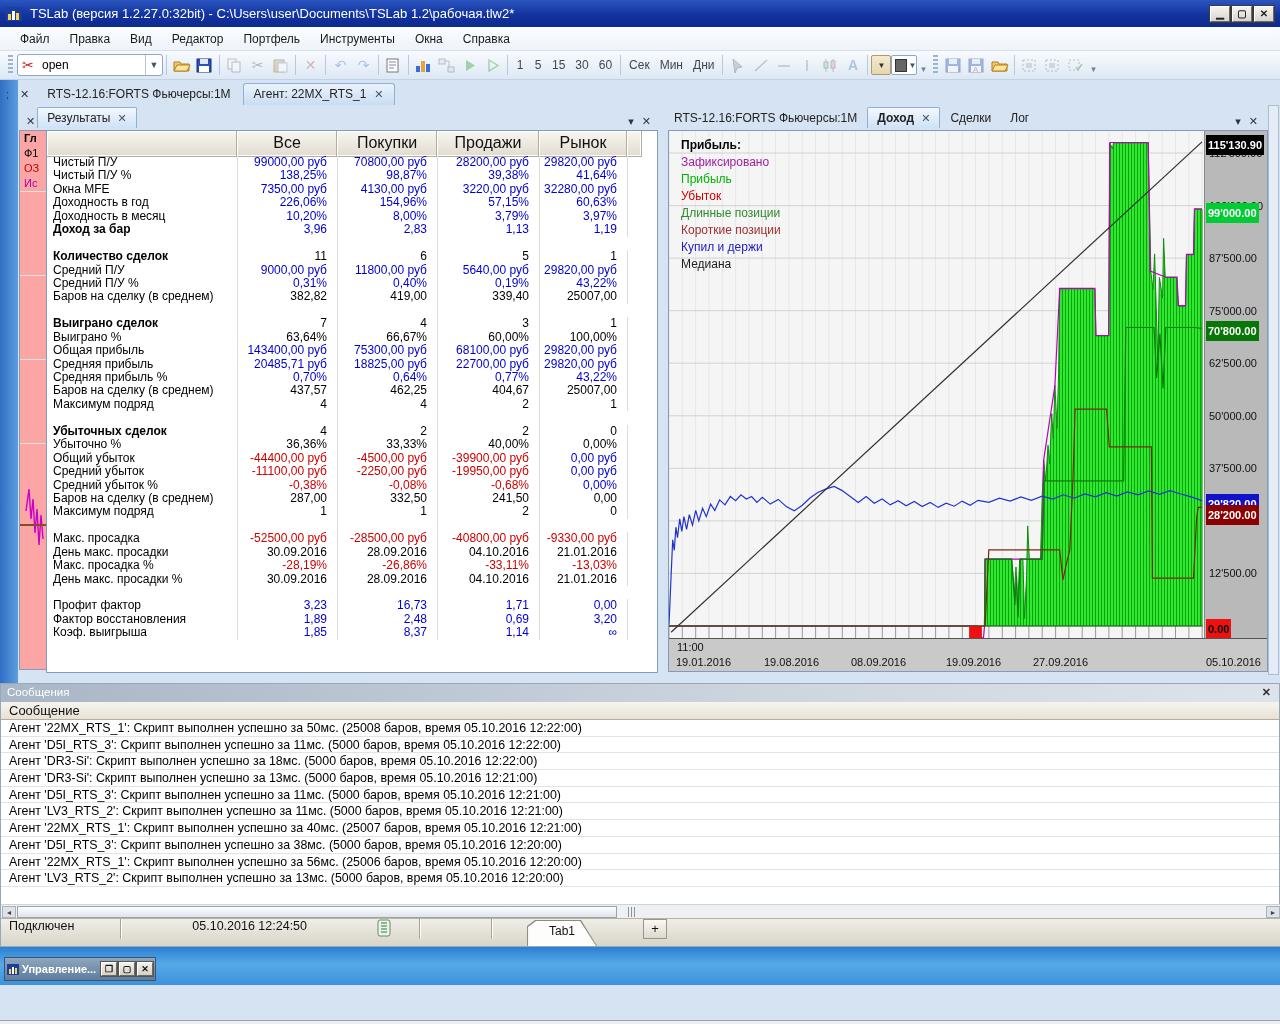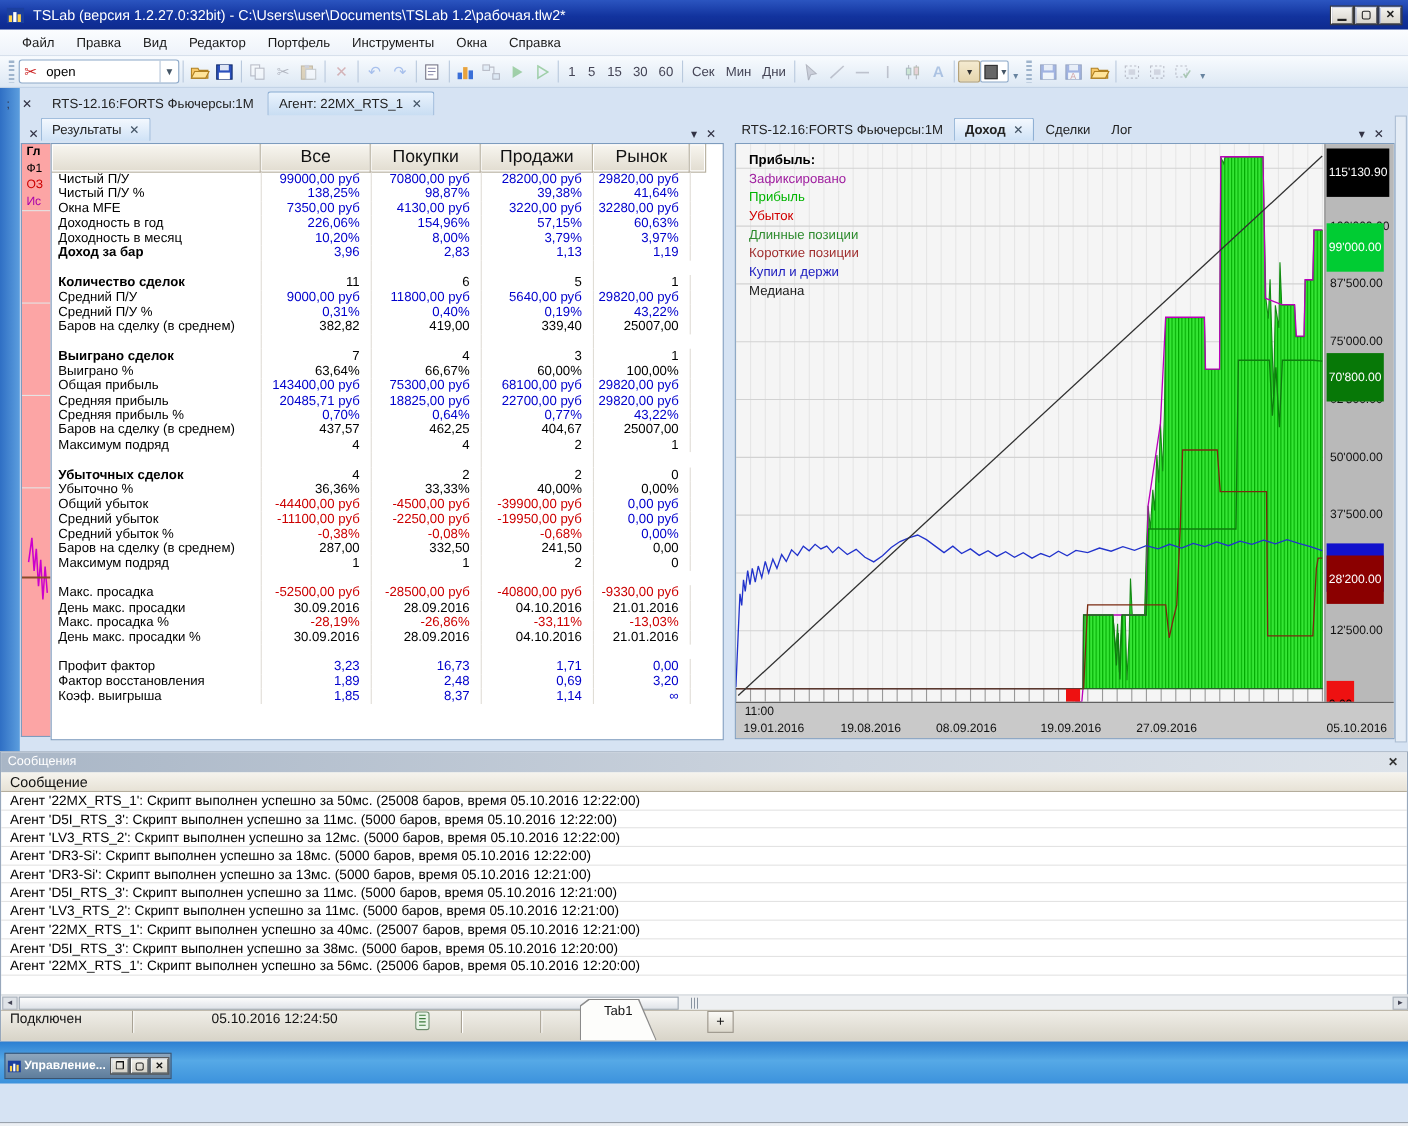--- a/index.html
+++ b/index.html
@@ -66,40 +66,40 @@
   .rt-colline { border-left:1px solid #e0ddd6; }
   .c-b { color:#0000cc; } .c-r { color:#cc0000; } .c-k { color:#000; }
   
   .mini-strip { position:absolute; left:19px; top:50px; width:27px; height:540px; background:#fca5a5; border:1px solid #7d9cbe; border-right:none; overflow:hidden; }
   .mini-strip .lg { font-size:11px; padding-left:4px; line-height:15px; white-space:nowrap; }
   .mini-grid { border-top:1px solid #e4e4e4; height:84px; }
   
   .chart-window { position:absolute; left:668px; top:50px; width:600px; height:542px; background:#f5f5f5; border:1px solid #7d9cbe; }
   .axis-strip { position:absolute; right:0; top:0; width:63px; height:507px; background:#b9b9b9; border-left:1px solid #888; }
   .axis-lbl { position:absolute; left:4px; font-size:11px; color:#111; white-space:nowrap; }
-  .axis-badge { position:absolute; left:1px; font-size:11px; font-weight:normal; padding:16px 2px; white-space:nowrap; }
+  .axis-badge { position:absolute; left:1px; font-size:11px; font-weight:bold; padding:4px 2px; white-space:nowrap; }
   .xaxis-strip { position:absolute; left:0; bottom:0; width:598px; height:33px; background:#c9c9c9; border-top:1px solid #555; font-size:11px; color:#111; }
   .xlbl { position:absolute; white-space:nowrap; }
   .legend { position:absolute; left:12px; top:6px; font-size:12px; line-height:17px; }
   .vscroll { position:absolute; left:1268px; top:25px; width:11px; height:570px; background:#e4ecf5; border:1px solid #aabdd3; }
   
   .msg-panel { position:absolute; left:0; top:683px; width:1280px; height:264px; background:#fff; border:1px solid #98a8bc; }
   .msg-caption { height:18px; background:linear-gradient(90deg,#a9b6c6,#cdd5df 60%,#dde3ea); color:#fff; font-size:11.5px; padding:2px 0 0 6px; position:relative; }
   .msg-caption .x { position:absolute; right:8px; top:2px; color:#333; font-weight:bold; font-size:11px; }
   .msg-colhdr { height:18px; background:linear-gradient(180deg,#f6f4ee,#e7e2d6); border-bottom:1px solid #b4ad9c; font-size:13px; padding:1px 0 0 8px; color:#111; }
   .msg-row { height:16.7px; line-height:16.5px; border-bottom:1px solid #e3e3e3; padding-left:8px; font-size:12.4px; color:#000; white-space:nowrap; }
   .msg-scroll { position:absolute; left:0; bottom:28px; width:1280px; height:14px; background:#eef0f2; border-top:1px solid #cfd4da; }
   .msg-scroll .arrow { position:absolute; top:1px; width:14px; height:12px; background:#dfe3e8; border:1px solid #aab2bc; font-size:7px; text-align:center; line-height:11px; color:#445; }
   .msg-scroll .thumb { position:absolute; left:16px; top:1px; width:600px; height:12px; background:linear-gradient(180deg,#fdfdfd,#dfe3e8); border:1px solid #9aa4b0; }
   .msg-scroll .grip { position:absolute; left:627px; top:2px; width:7px; height:10px;
      background:repeating-linear-gradient(90deg,#8a94a0 0 1px,transparent 1px 3px); }
   .statusbar { position:absolute; left:0; bottom:0; width:1280px; height:28px;
      background:linear-gradient(180deg,#f0eee8,#d8d4c8); border-top:1px solid #b8b2a4; display:flex; align-items:flex-start; font-size:12.5px; color:#111; }
   .sb-sep { width:2px; height:20px; border-left:1px solid #a9a medium; border-left:1px solid #a9a294; border-right:1px solid #fff; margin:0 10px; }
-  .tab1 { position:relative; margin-left:24px; width:70px; height:38px; align-self:flex-end; }
+  .tab1 { position:relative; margin-left:24px; width:70px; height:26px; align-self:flex-end; }
   .tab1 .outer { position:absolute; inset:0; background:#8a8a8a; clip-path:polygon(0 100%,0 6px,8px 0,calc(100% - 16px) 0,100% 100%); }
   .tab1 .inner { position:absolute; inset:1px 1px 0 1px; background:#fdfdfb; clip-path:polygon(0 100%,0 6px,8px 0,calc(100% - 16px) 0,100% 100%);
      text-align:center; padding-top:3px; font-size:12px; }
   .plusbtn { margin-left:46px; width:24px; height:20px; background:linear-gradient(180deg,#fbfaf7,#dcd8cc);
      border:1px solid #9b958a; text-align:center; line-height:18px; font-size:13px; }
   
   .desktop { position:absolute; left:0; top:947px; width:1280px; height:38px;
      background:linear-gradient(180deg,#2c7fd2,#56a9e6 45%,#3c92dc); }
   .float-win { position:absolute; left:4px; top:10px; width:152px; height:24px;
      background:linear-gradient(180deg,#8ea6bd,#5e7d9c); border:1px solid #3c536e; display:flex; align-items:center; padding:0 2px; }
@@ -755,28 +755,28 @@
 
   <div class="msg-panel">
     <div class="msg-caption">
       <span>Сообщения</span>
       <span class="x">✕</span>
     </div>
     <div class="msg-colhdr">Сообщение</div>
     <div id="msg-rows">
         <div class="msg-row">Агент '22MX_RTS_1': Скрипт выполнен успешно за 50мс. (25008 баров, время 05.10.2016 12:22:00)</div>
         <div class="msg-row">Агент 'D5I_RTS_3': Скрипт выполнен успешно за 11мс. (5000 баров, время 05.10.2016 12:22:00)</div>
-        <div class="msg-row">Агент 'LV3_RTS_2': Скрипт выполнен успешно за 12мс. (5000 баров, время 05.10.2016 12:22:00)</div>
         <div class="msg-row">Агент 'DR3-Si': Скрипт выполнен успешно за 18мс. (5000 баров, время 05.10.2016 12:22:00)</div>
         <div class="msg-row">Агент 'DR3-Si': Скрипт выполнен успешно за 13мс. (5000 баров, время 05.10.2016 12:21:00)</div>
         <div class="msg-row">Агент 'D5I_RTS_3': Скрипт выполнен успешно за 11мс. (5000 баров, время 05.10.2016 12:21:00)</div>
         <div class="msg-row">Агент 'LV3_RTS_2': Скрипт выполнен успешно за 11мс. (5000 баров, время 05.10.2016 12:21:00)</div>
         <div class="msg-row">Агент '22MX_RTS_1': Скрипт выполнен успешно за 40мс. (25007 баров, время 05.10.2016 12:21:00)</div>
         <div class="msg-row">Агент 'D5I_RTS_3': Скрипт выполнен успешно за 38мс. (5000 баров, время 05.10.2016 12:20:00)</div>
         <div class="msg-row">Агент '22MX_RTS_1': Скрипт выполнен успешно за 56мс. (25006 баров, время 05.10.2016 12:20:00)</div>
+        <div class="msg-row">Агент 'LV3_RTS_2': Скрипт выполнен успешно за 13мс. (5000 баров, время 05.10.2016 12:20:00)</div>
       </div>
     <div class="msg-scroll">
       <span class="arrow" style="left:1px;">◄</span>
       <span class="thumb"></span>
       <span class="grip"></span>
       <span class="arrow" style="right:1px;">►</span>
     </div>
     <div class="statusbar">
       <span style="margin-left:8px;">Подключен</span>
       <span class="sb-sep" style="margin-left:46px;"></span>

